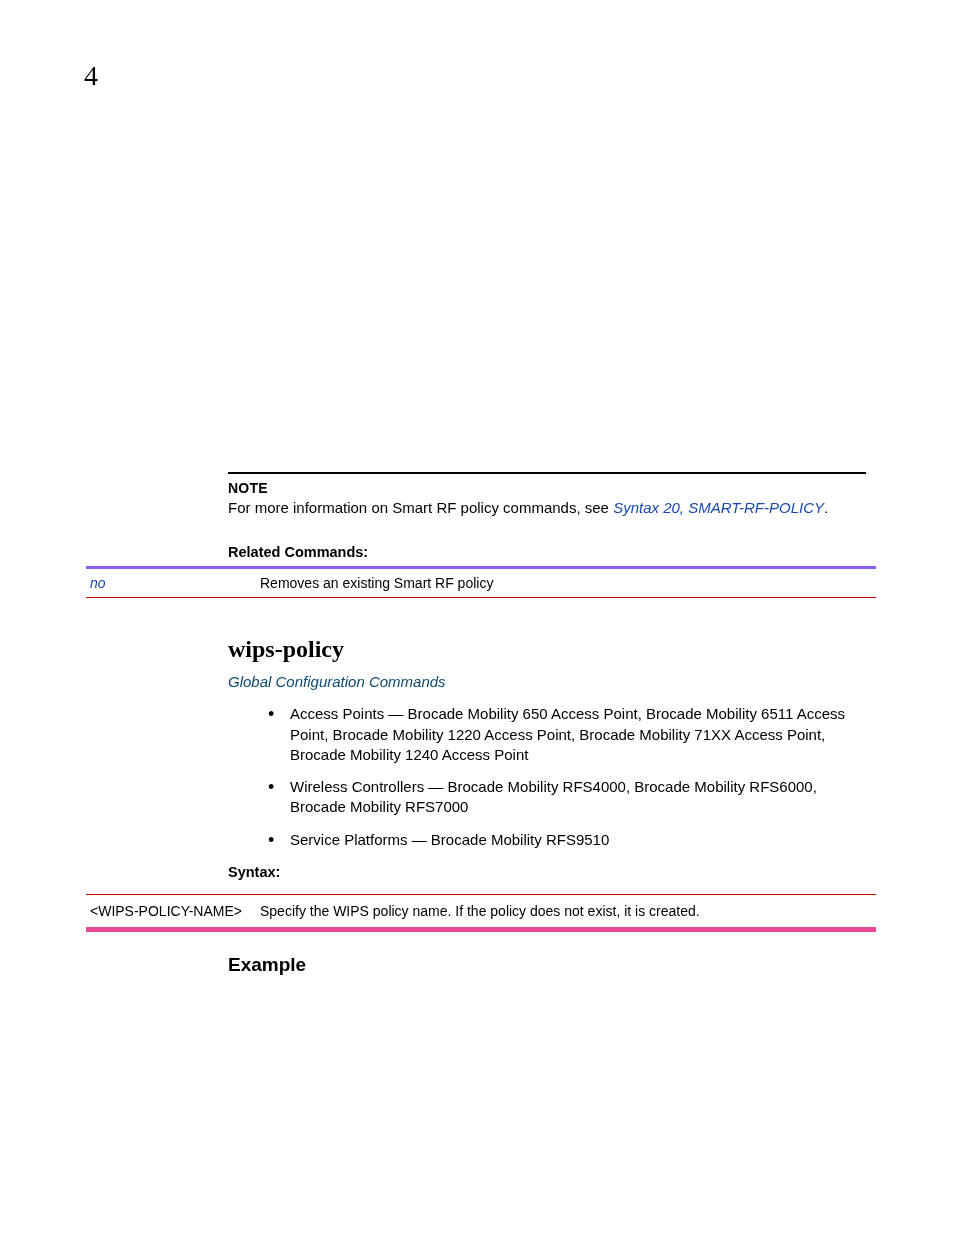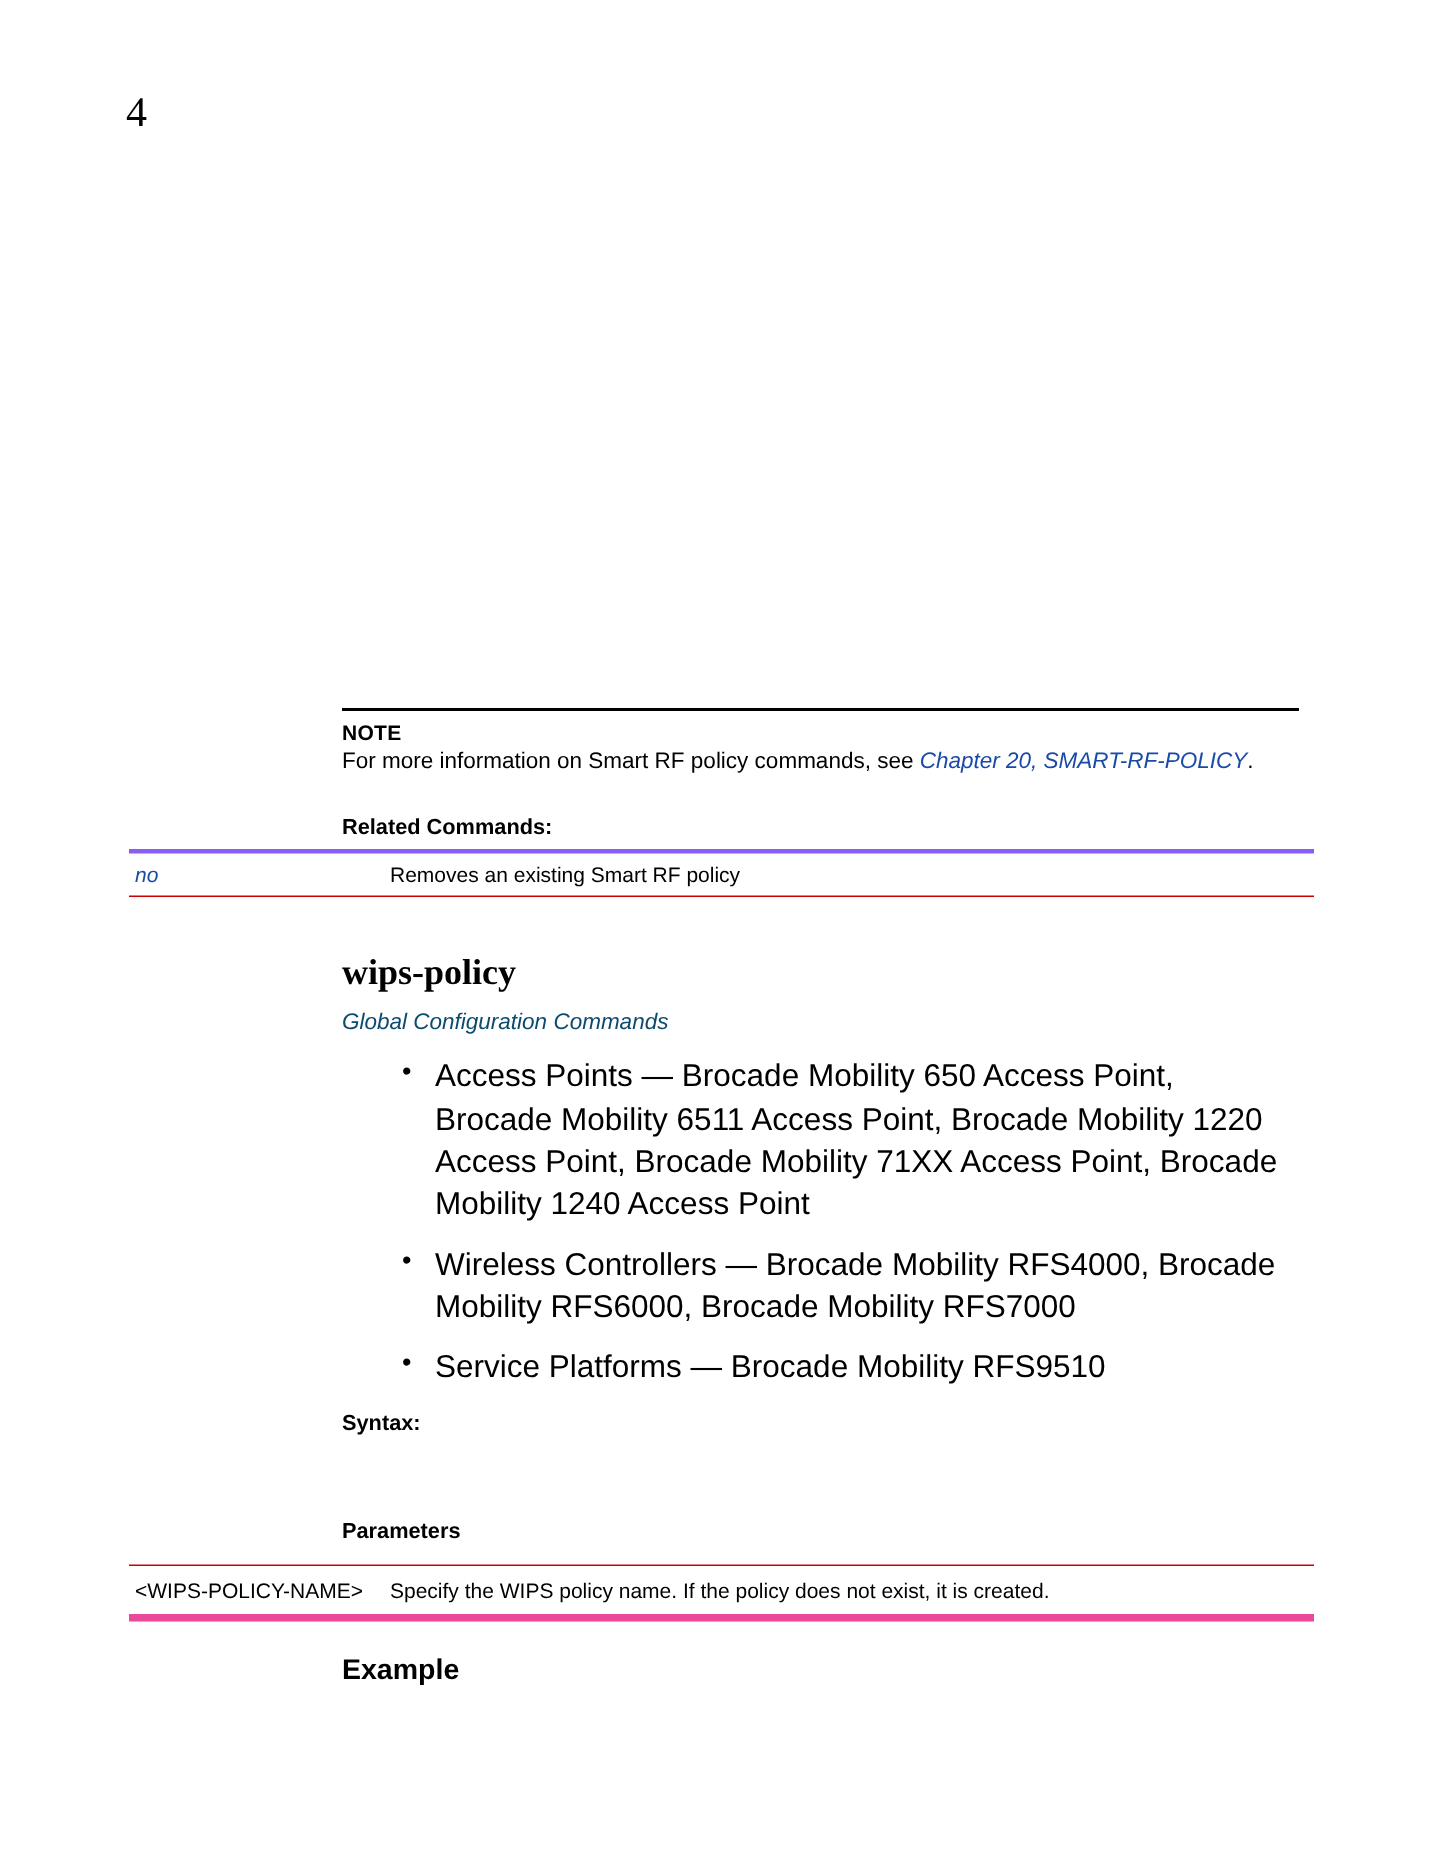--- a/index.html
+++ b/index.html
@@ -96,21 +96,21 @@
     }
     ul.platforms {
       list-style: none;
       margin-left: 42px;
       margin-top: 4px;
     }
     ul.platforms li {
       position: relative;
       padding-left: 20px;
       margin-bottom: 12px;
-      font-size: 21px;
+      font-size: 15px;
       line-height: 1.35;
     }
     ul.platforms li::before {
       content: "•";
       position: absolute;
       left: -2px;
       top: -2px;
       font-size: 18px;
     }
     .subhead-bold {
@@ -152,21 +152,21 @@
 <body>
 
 <div class="page">
   <div class="page-number">4</div>
 
   <div class="content-indent">
 
     <div class="rule-top"></div>
     <div class="note-label">NOTE</div>
     <div class="note-body">
-      <span>For more information on Smart RF policy commands, see </span><span class="link">Chapter 20, SMART-RF-POLICY</span><span>.</span>
+      <span>For more information on Smart RF policy commands, see </span><span class="link">Syntax 20, SMART-RF-POLICY</span><span>.</span>
     </div>
 
     <div class="related-commands">Related Commands:</div>
 
     <div class="table-wrap">
       <table class="related">
         <tbody>
             <tr>
           <td class="cmd">no</td>
           <td>Removes an existing Smart RF policy</td>
@@ -179,21 +179,20 @@
     <span class="section-link">Global Configuration Commands</span>
 
     <ul class="platforms">
       <li>Access Points — Brocade Mobility 650 Access Point, Brocade Mobility 6511 Access Point, Brocade Mobility 1220 Access Point, Brocade Mobility 71XX Access Point, Brocade Mobility 1240 Access Point</li>
       <li>Wireless Controllers — Brocade Mobility RFS4000, Brocade Mobility RFS6000, Brocade Mobility RFS7000</li>
       <li>Service Platforms — Brocade Mobility RFS9510</li>
     </ul>
 
     <div class="subhead-bold">Syntax:</div>
 
-    <div class="subhead-bold parameters">Parameters</div>
 
     <table class="params">
       <tbody>
           <tr>
         <td class="param">&lt;WIPS-POLICY-NAME&gt;</td>
         <td>Specify the WIPS policy name. If the policy does not exist, it is created.</td>
       </tr>
     </tbody>
       </table>
 

